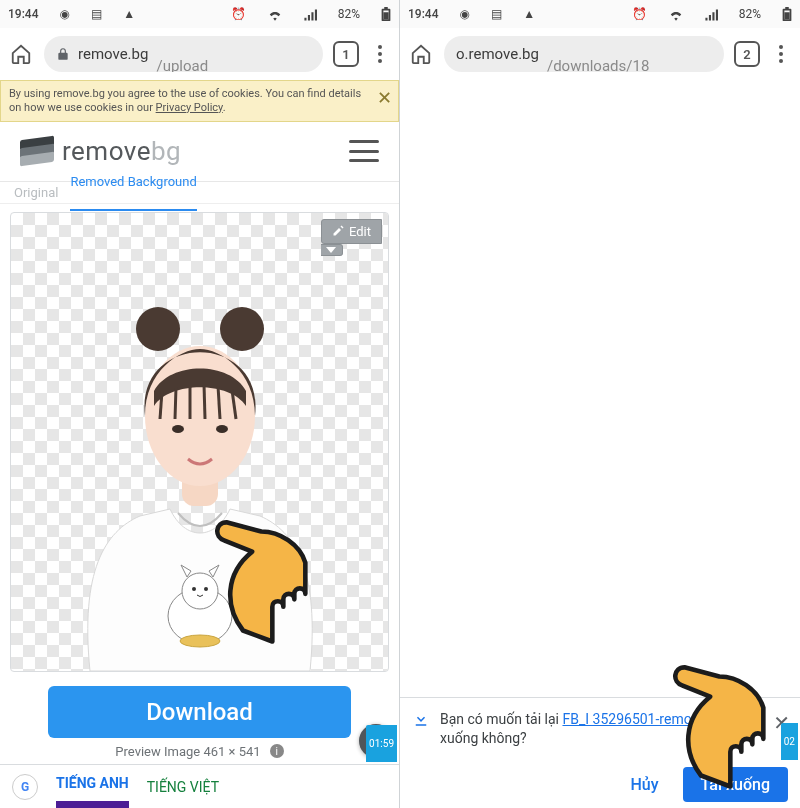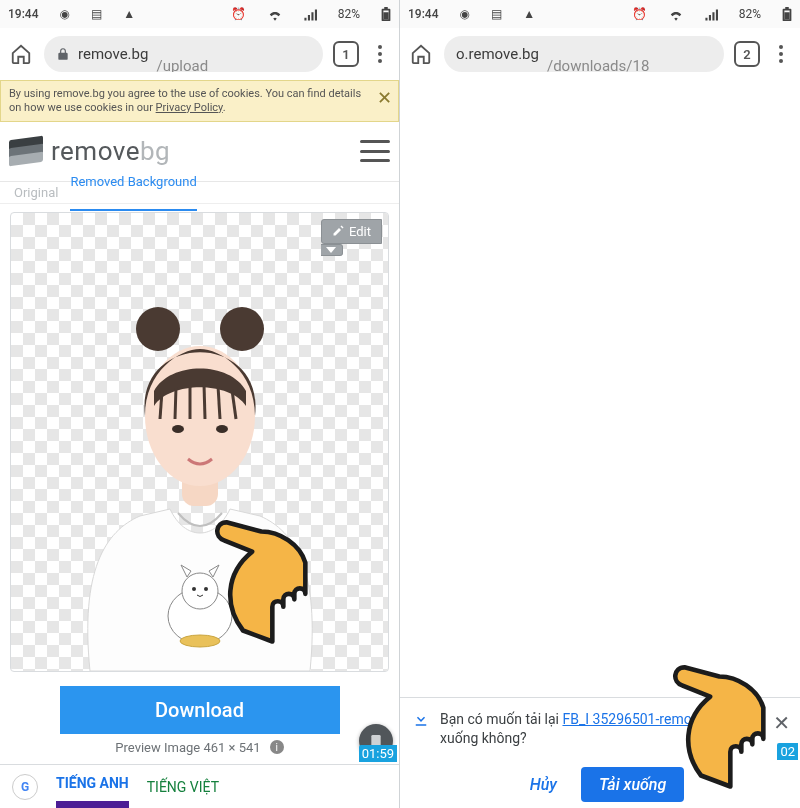--- a/index.html
+++ b/index.html
@@ -23,21 +23,21 @@
   .tabcount { width: 26px; height: 26px; border: 2px solid #555; border-radius: 6px; display: flex; align-items: center; justify-content: center; font-size: 13px; font-weight: 600; color: #555; }
   .vdots { width: 22px; display:flex; flex-direction:column; align-items:center; gap:3px; }
   .vdots span { width:4px; height:4px; background:#555; border-radius:50%; }
 
   
   .cookie { background:#faf0c8; border:1px solid #e3d68a; padding:6px 30px 6px 8px; font-size:11px; color:#555; position:relative; line-height:1.25; }
   .cookie a { color:#555; text-decoration:underline; }
   .cookie .close { position:absolute; right:6px; top:6px; color:#8a7a30; font-size:18px; cursor:pointer; }
 
   
-  .siteheader { height:60px; display:flex; align-items:center; justify-content:space-between; padding:0 9px; border-bottom:1px solid #e7e7e7; }
+  .siteheader { height:60px; display:flex; align-items:center; justify-content:space-between; padding:0 20px; border-bottom:1px solid #e7e7e7; }
   .logo { display:flex; align-items:center; gap:8px; }
   .logo .layers { width:34px; height:26px; position:relative; }
   .logo .layers span { position:absolute; left:0; width:34px; height:10px; border-radius:2px; transform:skewY(-8deg); }
   .logo .layers span:nth-child(1){ top:0; background:#3a3f42;}
   .logo .layers span:nth-child(2){ top:8px; background:#6c7378;}
   .logo .layers span:nth-child(3){ top:16px; background:#a7adb1;}
   .logo-text { font-size:26px; letter-spacing:.5px; color:#55595c; font-weight:400; }
   .logo-text .bg { color:#b2b6b9; }
   .hamb { width:30px; height:22px; display:flex; flex-direction:column; justify-content:space-between; cursor:pointer; }
   .hamb span { display:block; height:3px; background:#555; border-radius:2px; }
@@ -57,45 +57,45 @@
     background-position:0 0,0 12px,12px -12px,-12px 0;
   }
   .edit-group { position:absolute; top:6px; right:6px; display:flex;flex-direction:column; }
   .edit-btn { background:#9fa4a8; color:#fff; font-size:13px; padding:4px 10px; border:1px solid #8b9094; display:flex; align-items:center; gap:5px; border-radius:3px 0 0 3px; }
   .edit-caret { background:#9fa4a8; border:1px solid #8b9094; border-left:0; width:22px; display:flex; align-items:center; justify-content:center; border-radius:0 3px 3px 0;}
   .edit-caret svg { width:10px; height:10px; fill:#fff; }
 
   
   .person { position:absolute; left:50%; bottom:0; transform:translateX(-50%); }
 
-  .dl-btn { display:block; width:280px; margin:14px auto 6px; background:#2b95ef; color:#fff; font-size:20px; font-weight:500; border:0; border-radius:0; padding:12px 0; cursor:pointer; }
+  .dl-btn { display:block; width:303px; margin:14px auto 6px; background:#2b95ef; color:#fff; font-size:24px; font-weight:500; border:0; border-radius:6px; padding:12px 0; cursor:pointer; }
   .preview-line { text-align:center; font-size:13px; color:#6d7276; display:flex; align-items:center; justify-content:center; gap:9px; }
   .info-i { width:14px; height:14px; border-radius:50%; background:#888; color:#fff; font-size:10px; display:inline-flex; align-items:center; justify-content:center; }
 
   
   .gtbar { position:absolute; left:0; right:0; bottom:0; height:44px; background:#fff; border-top:1px solid #d9dcdf; display:flex; align-items:center; gap:18px; padding:0 12px; font-size:14px; }
   .gtbar .g { width:26px; height:26px; border-radius:50%; border:1px solid #ccc; display:flex; align-items:center; justify-content:center; font-size:12px; font-weight:700; color:#4285F4;}
   .gtbar .lang { color:#15803d; }
   .gtbar .lang.active { color:#1a73e8; font-weight:700; border-bottom:7px solid #4c1d95; padding-bottom:10px; margin-bottom:-10px;}
 
   
   .dl-prompt { position:absolute; left:0; right:0; bottom:48px; background:#fff; border-top:1px solid #d9dcdf; padding:12px 40px 12px 12px; display:flex; gap:10px; font-size:14px; color:#3c4043; line-height:1.35; }
   .dl-prompt .dlicon { color:#1a73e8; }
   .dl-prompt .fname { color:#1a73e8; text-decoration:underline; }
   .dl-prompt .x { position:absolute; right:10px; top:12px; font-size:20px; color:#5f6368; cursor:pointer; }
-  .dl-actions { position:absolute; left:0; right:0; bottom:0; height:48px; background:#fff; display:flex; justify-content:center; align-items:center; gap:10px; padding:0 12px;font-style:italic; }
+  .dl-actions { position:absolute; left:0; right:0; bottom:0; height:48px; background:#fff; display:flex; justify-content:flex-end; align-items:center; gap:10px; padding:0 12px; }
   .dl-actions .cancel { color:#1a73e8; font-weight:500; padding:8px 14px; cursor:pointer; }
   .dl-actions .confirm { background:#1a73e8; color:#fff; font-weight:500; padding:8px 18px; border-radius:4px; cursor:pointer; }
 
   
   .hand { position:absolute; width:110px; height:150px; z-index:50; pointer-events:none; }
   .hand svg { width:100%; height:100%; }
 
   
-  .vidtag { position:absolute; right:2px; font-size:13px; color:#fff; background:#19a2df; padding:1px 3px; border-radius:2px 0 0 0;}
+  .vidtag { position:absolute; right:2px; font-size:10px; color:#fff; background:#19a2df; padding:13px 3px; border-radius:2px 0 0 0;}
   .vidtag.left-phone { bottom:46px; }
   .vidtag.right-phone { bottom:48px; }
 
   
   .fab { position:absolute; right:6px; bottom:50px; width:34px; height:34px; border-radius:17px; background:#51565a; display:flex; align-items:center; justify-content:center; box-shadow:0 1px 4px rgba(0,0,0,.3);}
   .fab svg { width:16px; height:16px; fill:#cfd2d4; }
 </style>
 </head>
 <body>
 

